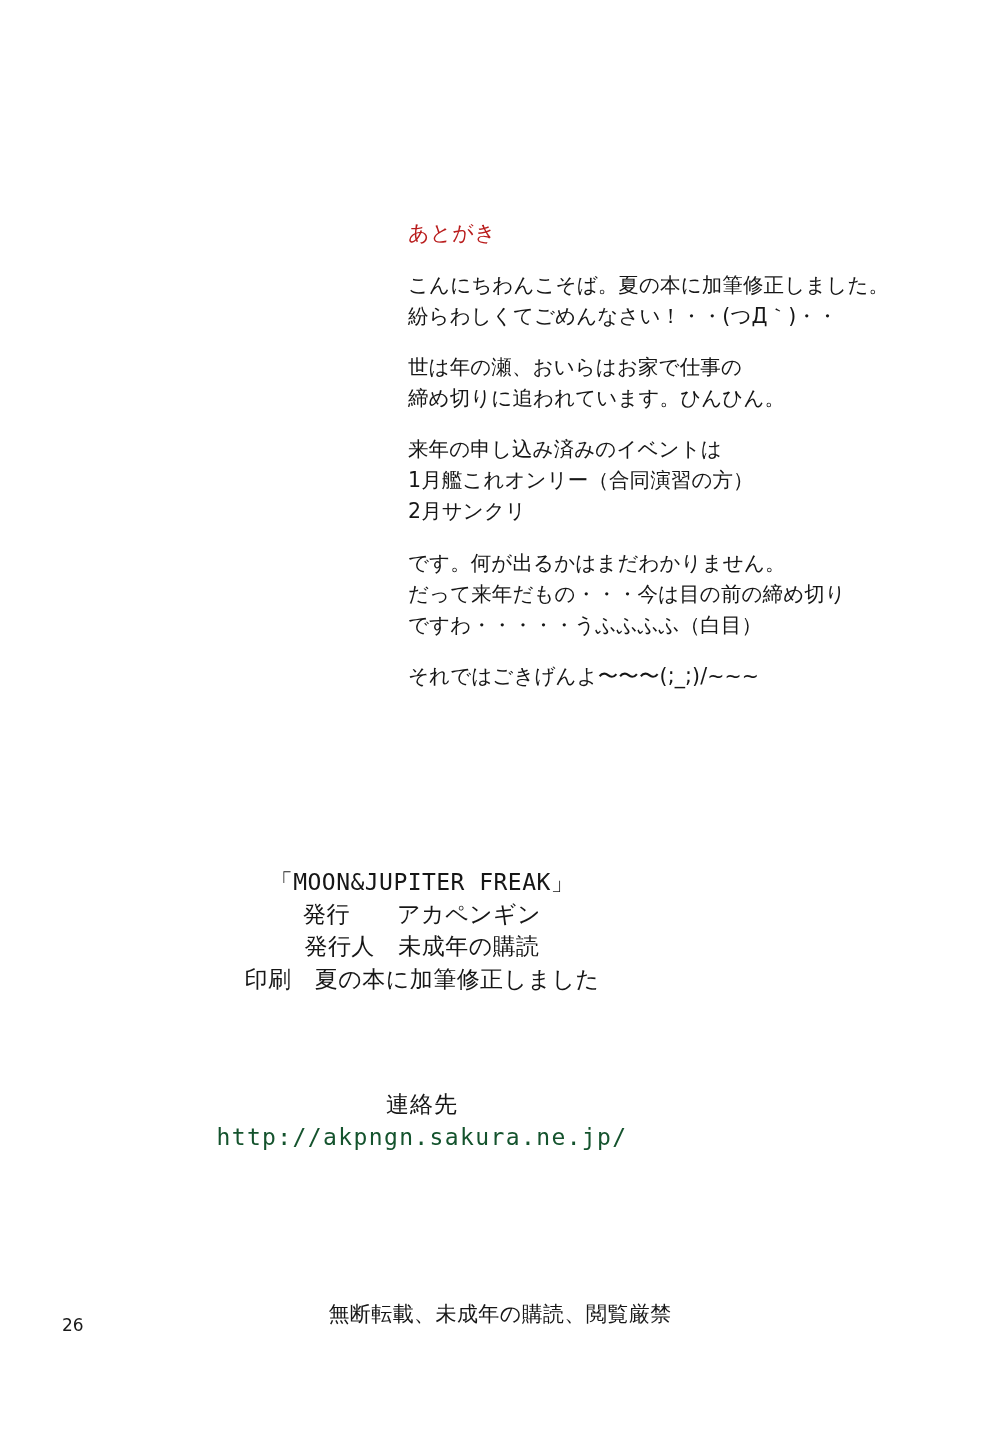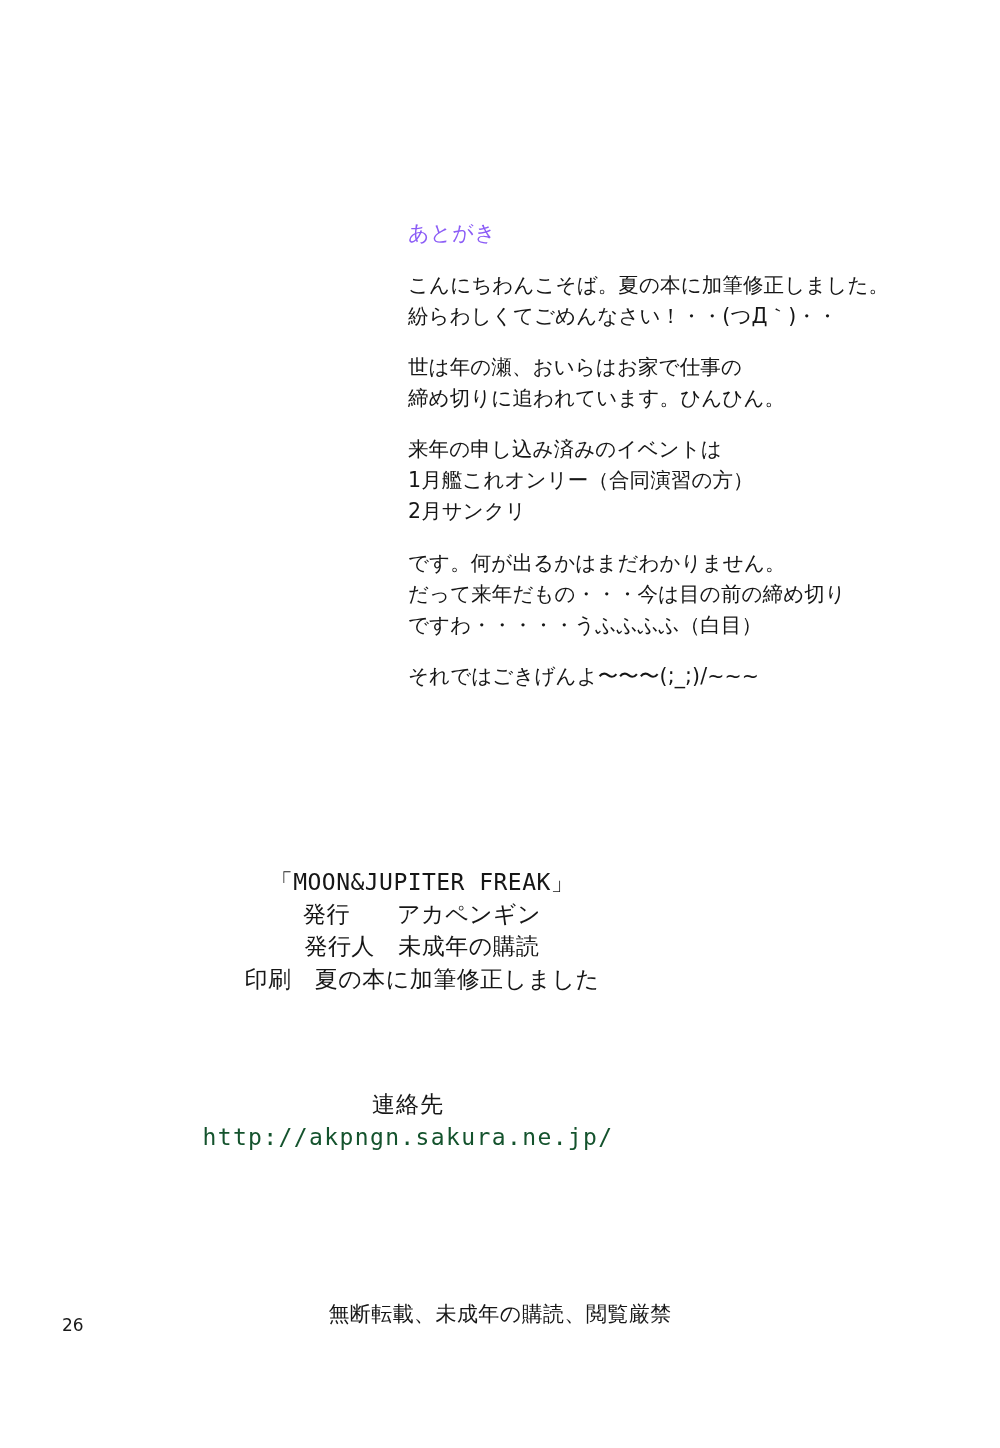--- a/index.html
+++ b/index.html
@@ -26,21 +26,21 @@
     position: absolute;
     left: 408px;
     top: 218px;
     width: 560px;
   }
   .afterword-title {
     font-size: 21px;
     line-height: 1.5;
     letter-spacing: 0.03em;
     margin-bottom: 20px;
-    color: #8b5cf6;
+    color: #b91c1c;
   }
   .para {
     font-size: 20.5px;
     line-height: 1.52;
     letter-spacing: 0.005em;
     margin-bottom: 20px;
     color: #161616;
     white-space: pre-wrap;
   }
   .para:last-child {
@@ -60,21 +60,21 @@
     font-size: 23px;
     line-height: 1.40;
     letter-spacing: 0.02em;
     color: #161616;
     white-space: pre;
   }
 
   
   .contact {
     position: absolute;
-    left: 0;
+    left: 14px;
     top: 1088px;
     width: 816px;
     text-align: center;
   }
   .contact-label {
     font-size: 23px;
     line-height: 1.45;
     letter-spacing: 0.04em;
     color: #161616;
   }

